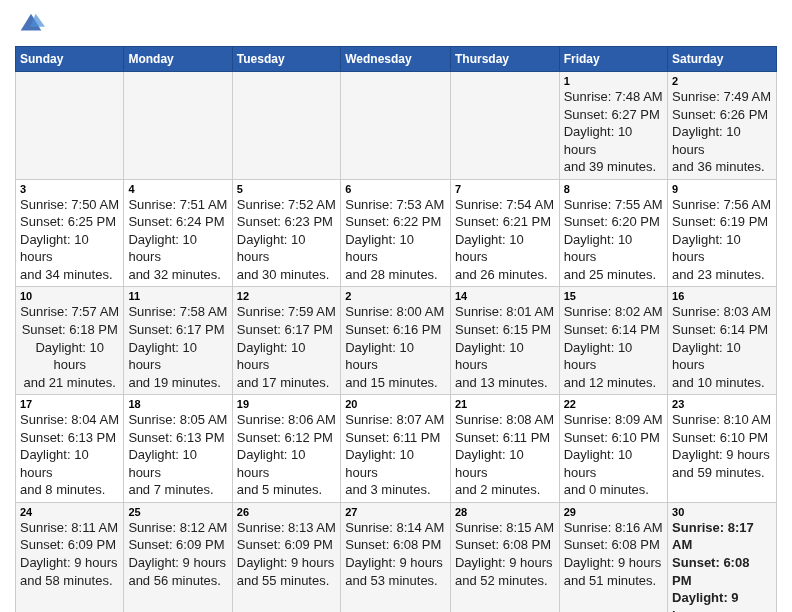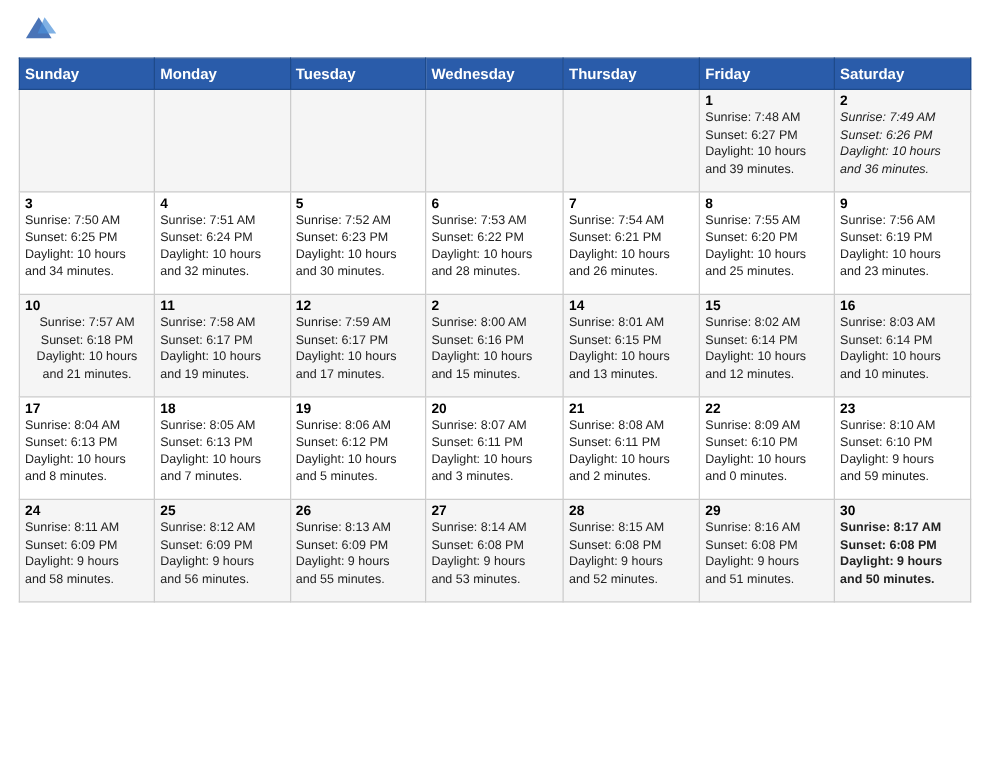--- a/index.html
+++ b/index.html
@@ -78,21 +78,21 @@
     .calendar tbody tr:nth-child(even) td {
       background: #fff;
     }
     .day-num {
       font-weight: bold;
       font-size: 11px;
       display: block;
       margin-bottom: 1px;
     }
     .day-info {
-      font-size: 10px;
+      font-size: 13px;
       color: #222;
       line-height: 1.35;
     }
     .empty {
       background: #f5f5f5 !important;
     }
   </style>
 </head>
 <body>
 
@@ -139,21 +139,21 @@
           <td class="empty"></td>
           <td>
             <span class="day-num">1</span>
             <div class="day-info" style="white-space: pre-line;">Sunrise: 7:48 AM
 Sunset: 6:27 PM
 Daylight: 10 hours
 and 39 minutes.</div>
           </td>
           <td>
             <span class="day-num">2</span>
-            <div class="day-info" style="white-space: pre-line; font-style: italic;">Sunrise: 7:49 AM
+            <div class="day-info" style="white-space: pre-line;">Sunrise: 7:49 AM
 Sunset: 6:26 PM
 Daylight: 10 hours
 and 36 minutes.</div>
           </td>
         </tr>
         <tr>
           <td>
             <span class="day-num">3</span>
             <div class="day-info" style="white-space: pre-line;">Sunrise: 7:50 AM
 Sunset: 6:25 PM

